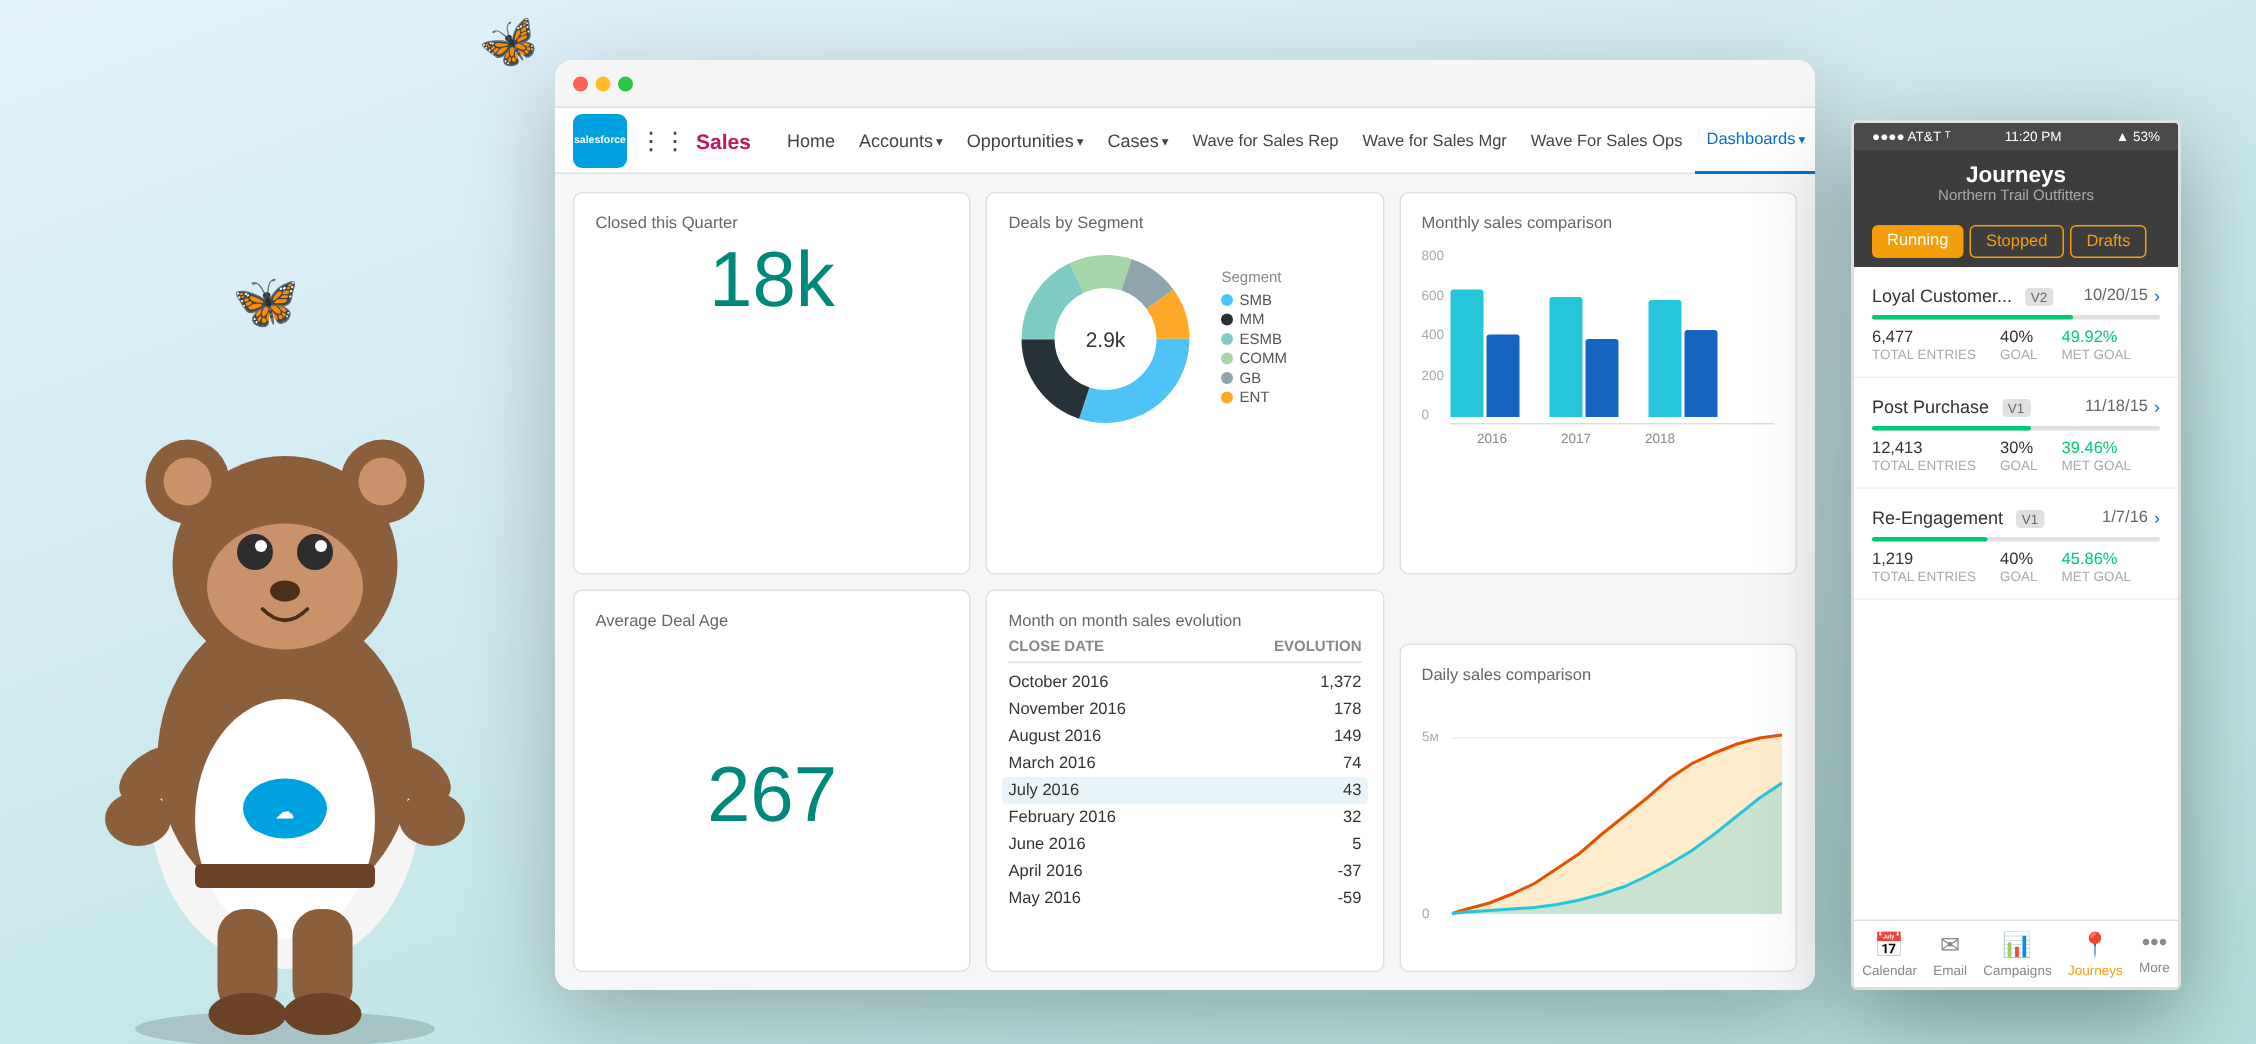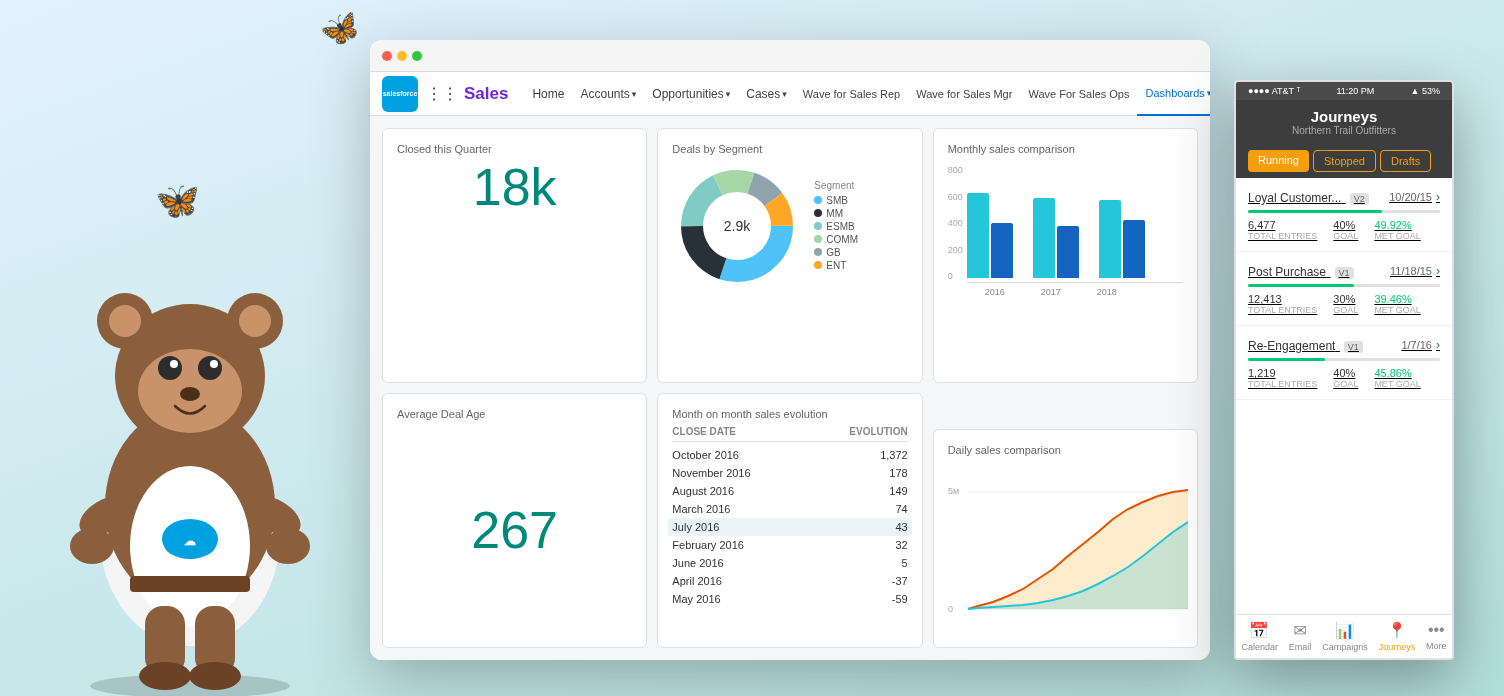--- a/index.html
+++ b/index.html
@@ -69,23 +69,23 @@
       margin-right: 8px;
       flex-shrink: 0;
     }
     .nav-apps-icon {
       color: #444;
       font-size: 16px;
       margin-right: 6px;
       cursor: pointer;
     }
     .nav-sales-label {
-      color: #6d28d9;
+      color: #be185d;
       font-weight: 600;
-      font-size: 17px;
+      font-size: 14px;
       margin-right: 16px;
     }
     .nav-item {
       color: #444;
       font-size: 12px;
       padding: 0 8px;
       height: 44px;
       display: flex;
       align-items: center;
       cursor: pointer;
@@ -289,21 +289,20 @@
       border: 1px solid #f59e0b;
     }
     .phone-content {
       background: #fff;
       padding: 0;
       overflow-y: auto;
     }
     .journey-item {
       padding: 10px 12px;
       border-bottom: 1px solid #f0f0f0;
-      text-decoration: underline;
     }
     .journey-header {
       display: flex;
       justify-content: space-between;
       align-items: center;
       margin-bottom: 4px;
     }
     .journey-name {
       font-size: 12px;
       color: #333;

